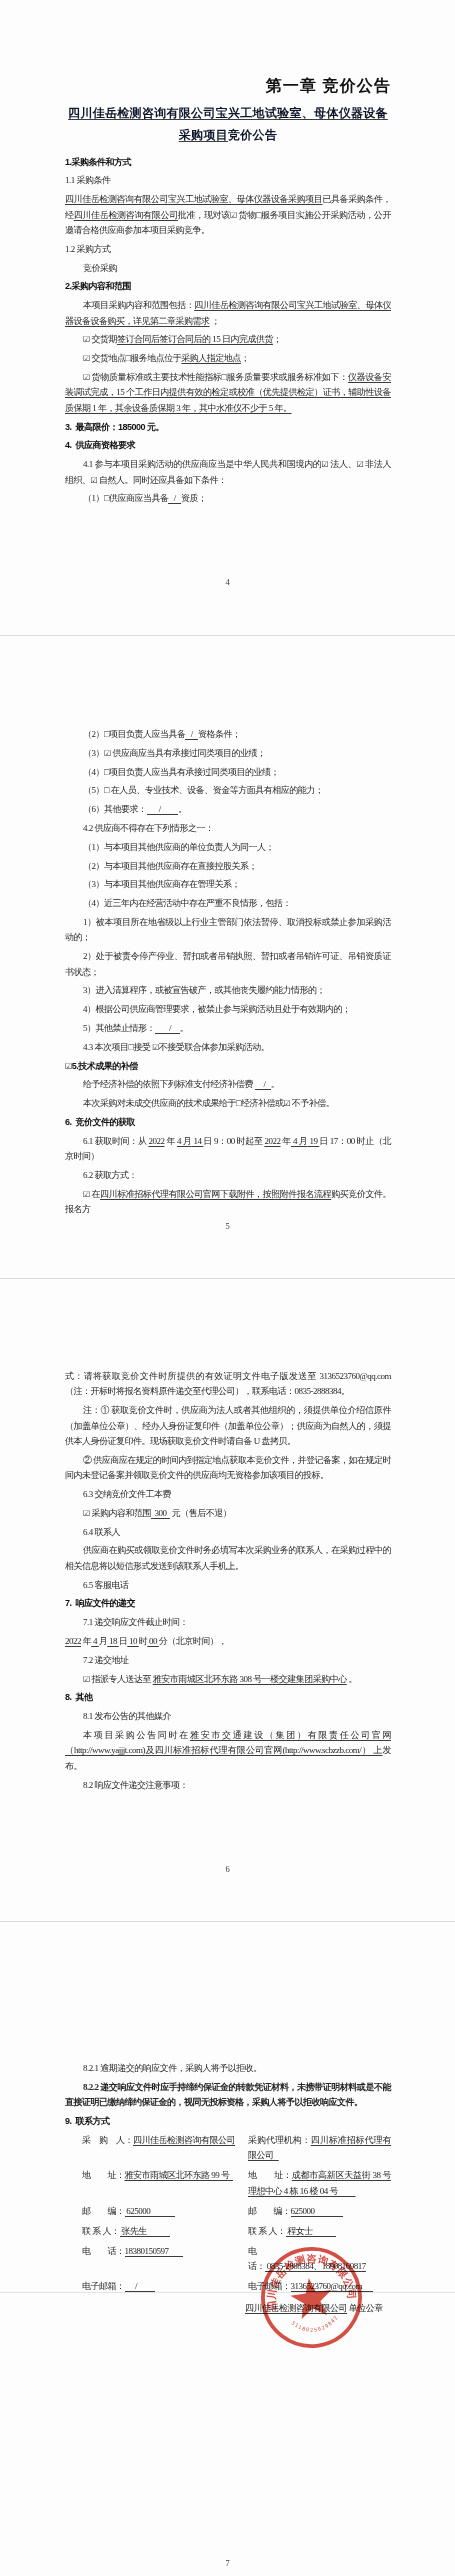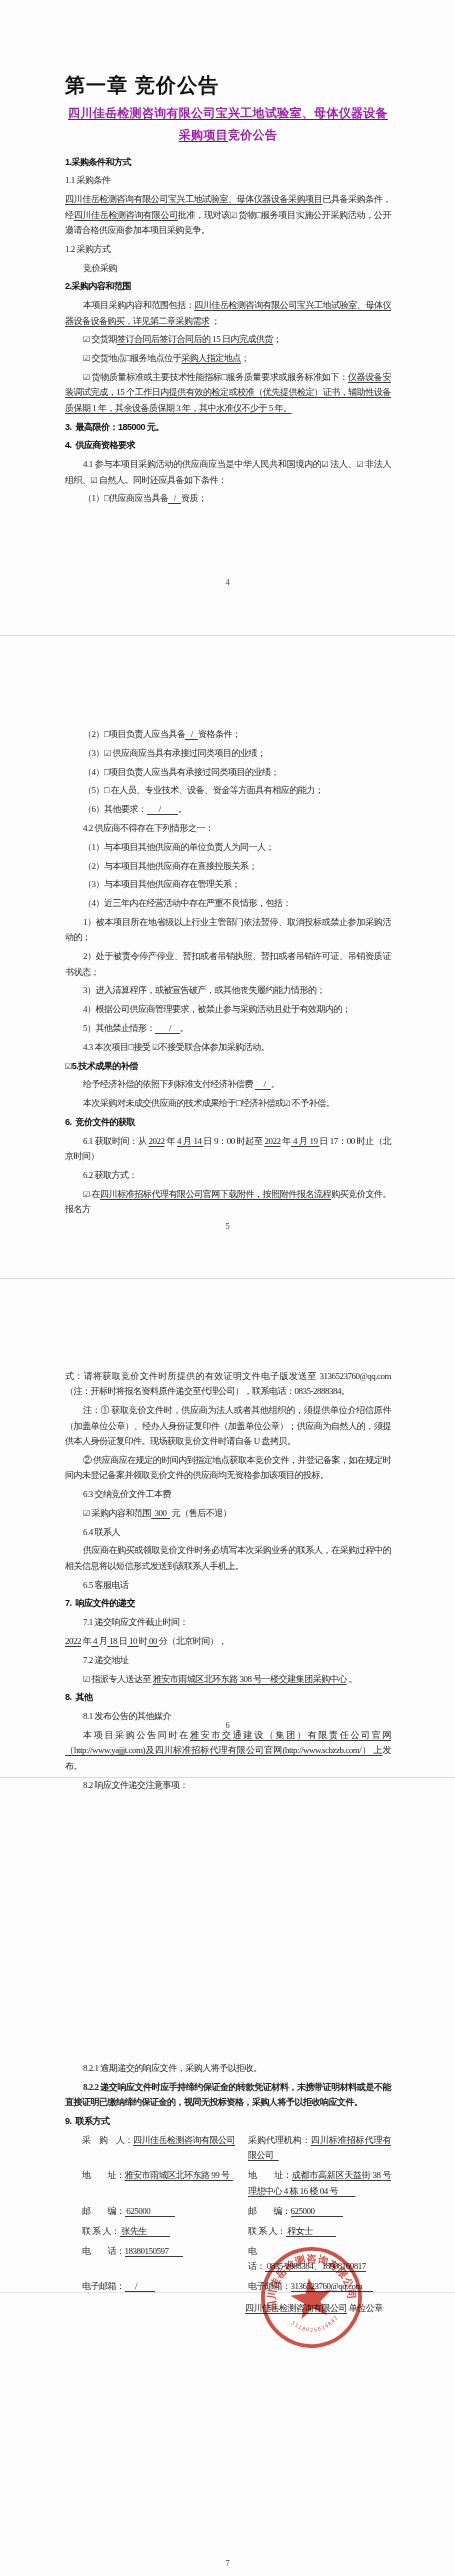--- a/index.html
+++ b/index.html
@@ -2,28 +2,28 @@
 <html style="font-size:9px"><head>
 <meta charset="utf-8">
 <style>
   html,body{margin:0;padding:0;background:#ffffff;}
   .doc{position:relative;width:455px;height:2576px;background:#fdfdfd;overflow:hidden;
        font-family:"Liberation Serif","DejaVu Serif",serif;color:#262626;}
   .page{position:absolute;left:0;right:0;box-sizing:border-box;
         padding-left:65px;padding-right:64px;background:transparent;}
   #page-1{top:0;height:636px;border-bottom:1.7px solid #dadada;padding-top:75px;}
   #page-2{top:638px;height:641px;border-bottom:1.7px solid #dadada;padding-top:89px;}
-  #page-3{top:1280px;height:498px;border-bottom:1.7px solid #dadada;padding-top:89px;}
+  #page-3{top:1280px;height:642px;border-bottom:1.7px solid #dadada;padding-top:89px;}
   #page-4{top:1972px;height:652px;padding-top:89px;}
   .blk{margin:0 0 3.4px 0;font-size:9px;letter-spacing:-0.5px;line-height:15.4px;text-align:justify;}
   p.pi{text-indent:18px;}
   p.p{text-indent:0;}
-  h1.chapter{margin:0 0 6.8px 0;text-align:left;font-weight:bold;color:#121212;
-     font-family:"Liberation Sans","DejaVu Sans",sans-serif;font-size:20px;letter-spacing:1.1px;line-height:21.6px;}
-  div.title{text-align:center;font-weight:bold;color:#a21caf;margin:0 0 8px 0;
+  h1.chapter{margin:0 0 6.8px 0;text-align:right;font-weight:bold;color:#121212;
+     font-family:"Liberation Sans","DejaVu Sans",sans-serif;font-size:16px;letter-spacing:1.1px;line-height:21.6px;}
+  div.title{text-align:center;font-weight:bold;color:#0f172a;margin:0 0 8px 0;
      font-family:"Liberation Sans","DejaVu Sans",sans-serif;font-size:12px;letter-spacing:0.3px;line-height:21.6px;}
   h2{font-family:"Liberation Sans","DejaVu Sans",sans-serif;font-size:12px;color:#121212;
      margin:11.4px 0 9px 0;line-height:17px;font-weight:bold;letter-spacing:0.6px;text-align:left;}
   .u{text-decoration:underline;text-underline-offset:2.3px;text-decoration-color:#3c3c3c;}
   .b{font-weight:bold;}
   .blank{border-bottom:0.6px solid #3c3c3c;white-space:pre;}
   .chk{font-family:"DejaVu Sans","Liberation Sans",sans-serif;font-size:8px;}
   div.cols{display:flex;margin:0 0 4.6px 0;padding-left:17px;}
   .col{flex:none;}
   .col-l{width:166px;padding-right:5.7px;box-sizing:border-box;}

